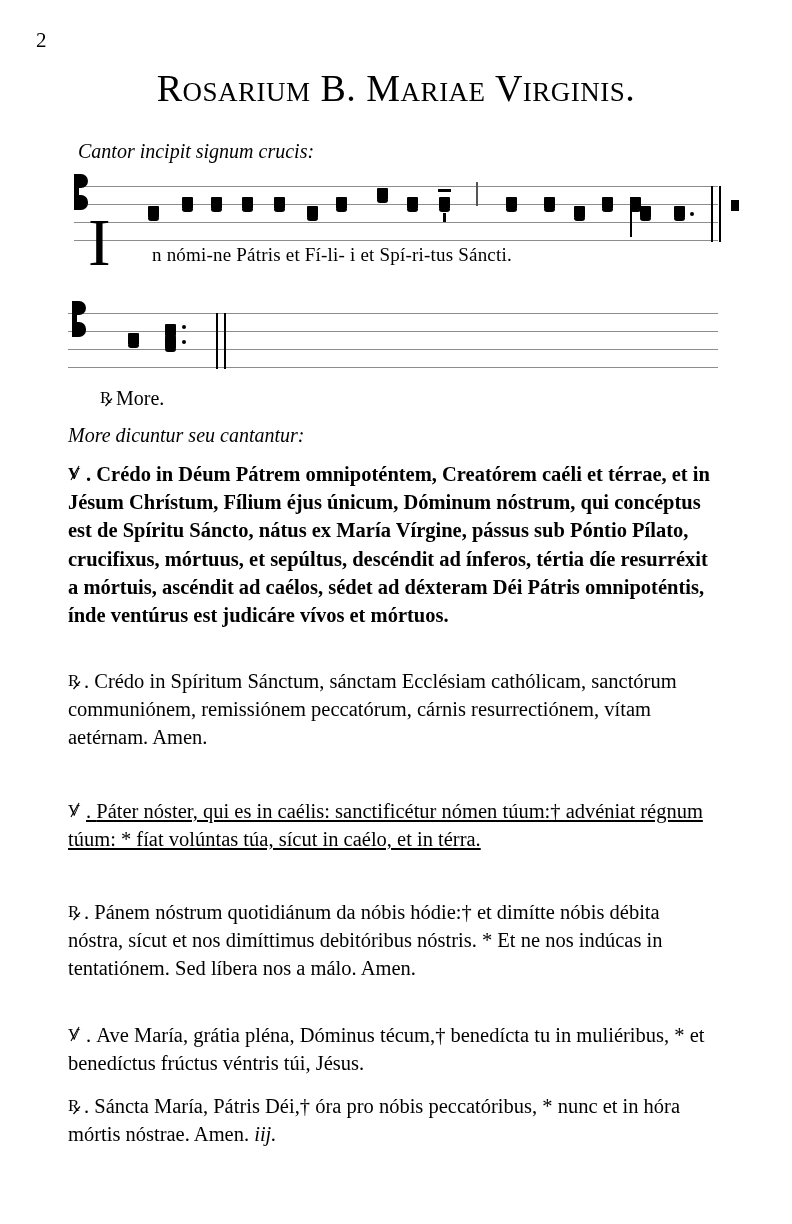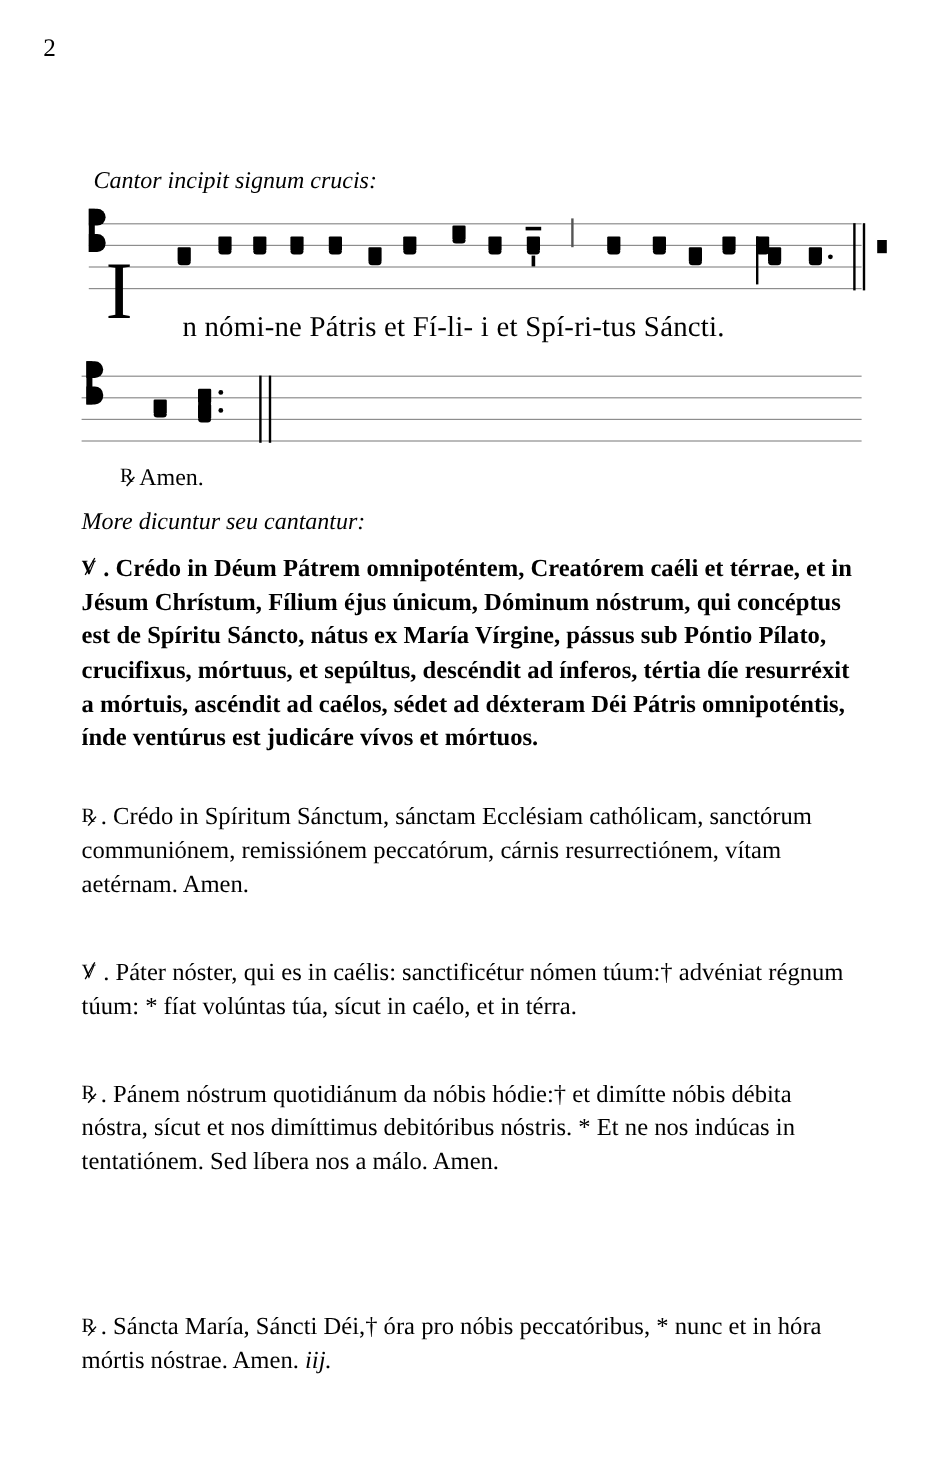--- a/index.html
+++ b/index.html
@@ -174,22 +174,22 @@
     top: 208px;
     font-size: 68px;
     line-height: 1;
     font-family: "Liberation Serif", "DejaVu Serif", serif;
   }
 
   
   .lyrics {
     position: absolute;
     left: 152px;
-    top: 260px;
-    font-size: 24px;
+    top: 244px;
+    font-size: 19px;
     white-space: nowrap;
     letter-spacing: 0.2px;
   }
 
   
   .amen-line {
     position: absolute;
     left: 100px;
     top: 387px;
     font-size: 20px;
@@ -199,21 +199,21 @@
   .prayer {
     position: absolute;
     left: 68px;
     width: 646px;
     font-size: 20.5px;
     line-height: 28.2px;
     text-align: left;
   }
   #prayer-credo-v  { top: 460px; font-weight: bold; }
   #prayer-credo-r  { top: 667px; }
-  #prayer-pater-v  { top: 797px; }
+  #prayer-pater-v  { top: 797px; text-decoration: underline; }
   #prayer-pater-r  { top: 898px; }
   #prayer-ave-v    { top: 1021px; }
   #prayer-ave-r    { top: 1092px; }
 
   .italic-tail { font-style: italic; margin-top: 24px; }
 
   
   .sigil {
     display: inline-block;
     vertical-align: -2px;
@@ -221,20 +221,21 @@
   }
   .sigil svg { display: block; }
 </style>
 </head>
 <body>
 
 <div class="page">
 
   <div class="folio">2</div>
 
+  <div class="title">Rosarium B. Mariae Virginis.</div>
 
   <div class="rubric rubric-cantor">Cantor incipit signum crucis:</div>
 
   <div class="chant-system" id="chant-system-1">
     <div class="staff">
       <div class="staff-line" style="top:8px;"></div>
       <div class="staff-line" style="top:26px;"></div>
       <div class="staff-line" style="top:44px;"></div>
       <div class="staff-line" style="top:62px;"></div>
     </div>
@@ -303,21 +304,21 @@
     <div class="mora" style="left:114px; top:20px;"></div>
     <div class="mora" style="left:114px; top:35px;"></div>
 
     <div class="barline-double" style="left:148px; top:8px; height:56px;"></div>
     <div class="barline-double" style="left:156px; top:8px; height:56px;"></div>
   </div>
 
   <div class="amen-line"><span class="sigil"><svg width="15" height="19" viewBox="0 0 15 19">
           <text x="0" y="15" font-family="Liberation Serif, serif" font-size="17" fill="#000">R</text>
           <line x1="5.5" y1="18" x2="12" y2="10.5" stroke="#000" stroke-width="1.2"></line>
-        </svg></span><span>Amen.</span></div>
+        </svg></span><span>More.</span></div>
 
   <div class="rubric rubric-more">More dicuntur seu cantantur:</div>
 
   <div class="prayer" id="prayer-credo-v"><span class="sigil"><svg width="17" height="19" viewBox="0 0 17 19">
           <text x="0" y="15" font-family="Liberation Serif, serif" font-size="17" fill="#000">V</text>
           <line x1="3" y1="16" x2="11" y2="2" stroke="#000" stroke-width="1.1"></line>
         </svg></span><span>.&nbsp;</span><span>Crédo in Déum Pátrem omnipoténtem, Creatórem caéli et térrae, et in Jésum Chrístum, Fílium éjus únicum, Dóminum nóstrum, qui concéptus est de Spíritu Sáncto, nátus ex María Vírgine, pássus sub Póntio Pílato, crucifixus, mórtuus, et sepúltus, descéndit ad ínferos, tértia díe resurréxit a mórtuis, ascéndit ad caélos, sédet ad déxteram Déi Pátris omnipoténtis, índe ventúrus est judicáre vívos et mórtuos.</span></div>
 
   <div class="prayer" id="prayer-credo-r"><span class="sigil"><svg width="15" height="19" viewBox="0 0 15 19">
           <text x="0" y="15" font-family="Liberation Serif, serif" font-size="17" fill="#000">R</text>
@@ -327,19 +328,23 @@
   <div class="prayer" id="prayer-pater-v"><span class="sigil"><svg width="17" height="19" viewBox="0 0 17 19">
           <text x="0" y="15" font-family="Liberation Serif, serif" font-size="17" fill="#000">V</text>
           <line x1="3" y1="16" x2="11" y2="2" stroke="#000" stroke-width="1.1"></line>
         </svg></span><span>.&nbsp;</span><span>Páter nóster, qui es in caélis: sanctificétur nómen túum:† advéniat régnum túum: * fíat volúntas túa, sícut in caélo, et in térra.</span></div>
 
   <div class="prayer" id="prayer-pater-r"><span class="sigil"><svg width="15" height="19" viewBox="0 0 15 19">
           <text x="0" y="15" font-family="Liberation Serif, serif" font-size="17" fill="#000">R</text>
           <line x1="5.5" y1="18" x2="12" y2="10.5" stroke="#000" stroke-width="1.2"></line>
         </svg></span><span>.&nbsp;</span><span>Pánem nóstrum quotidiánum da nóbis hódie:† et dimítte nóbis débita nóstra, sícut et nos dimíttimus debitóribus nóstris. * Et ne nos indúcas in tentatiónem. Sed líbera nos a málo. Amen.</span></div>
 
+  <div class="prayer" id="prayer-ave-v"><span class="sigil"><svg width="17" height="19" viewBox="0 0 17 19">
+          <text x="0" y="15" font-family="Liberation Serif, serif" font-size="17" fill="#000">V</text>
+          <line x1="3" y1="16" x2="11" y2="2" stroke="#000" stroke-width="1.1"></line>
+        </svg></span><span>.&nbsp;</span><span>Ave María, grátia pléna, Dóminus técum,† benedícta tu in muliéribus, * et benedíctus frúctus véntris túi, Jésus.</span></div>
 
   <div class="prayer" id="prayer-ave-r"><span class="sigil"><svg width="15" height="19" viewBox="0 0 15 19">
           <text x="0" y="15" font-family="Liberation Serif, serif" font-size="17" fill="#000">R</text>
           <line x1="5.5" y1="18" x2="12" y2="10.5" stroke="#000" stroke-width="1.2"></line>
-        </svg></span><span>.&nbsp;</span><span>Sáncta María, Sáncti Déi,† óra pro nóbis peccatóribus, * nunc et in hóra mórtis nóstrae. Amen. </span><span class="italic-tail">iij.</span></div>
+        </svg></span><span>.&nbsp;</span><span>Sáncta María, Pátris Déi,† óra pro nóbis peccatóribus, * nunc et in hóra mórtis nóstrae. Amen. </span><span class="italic-tail">iij.</span></div>
 
 </div>
 
 </body></html>

